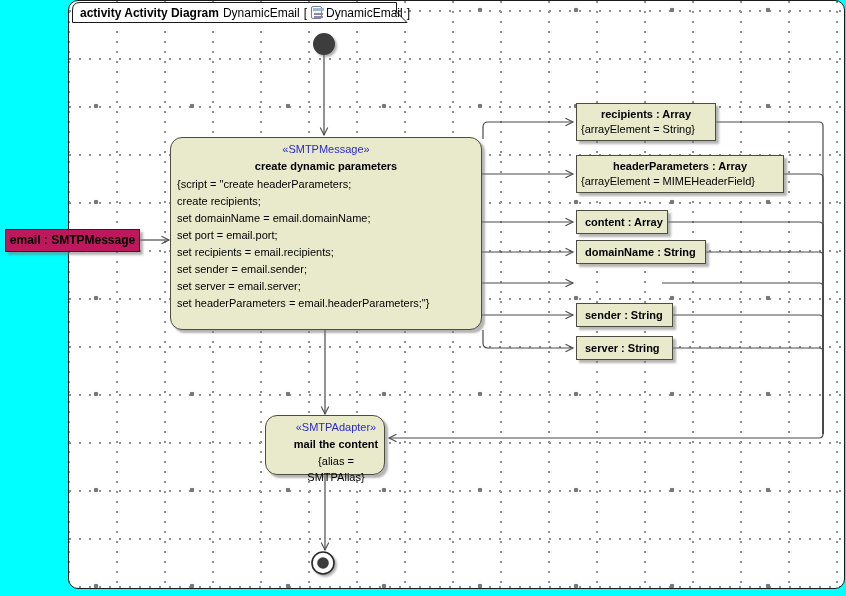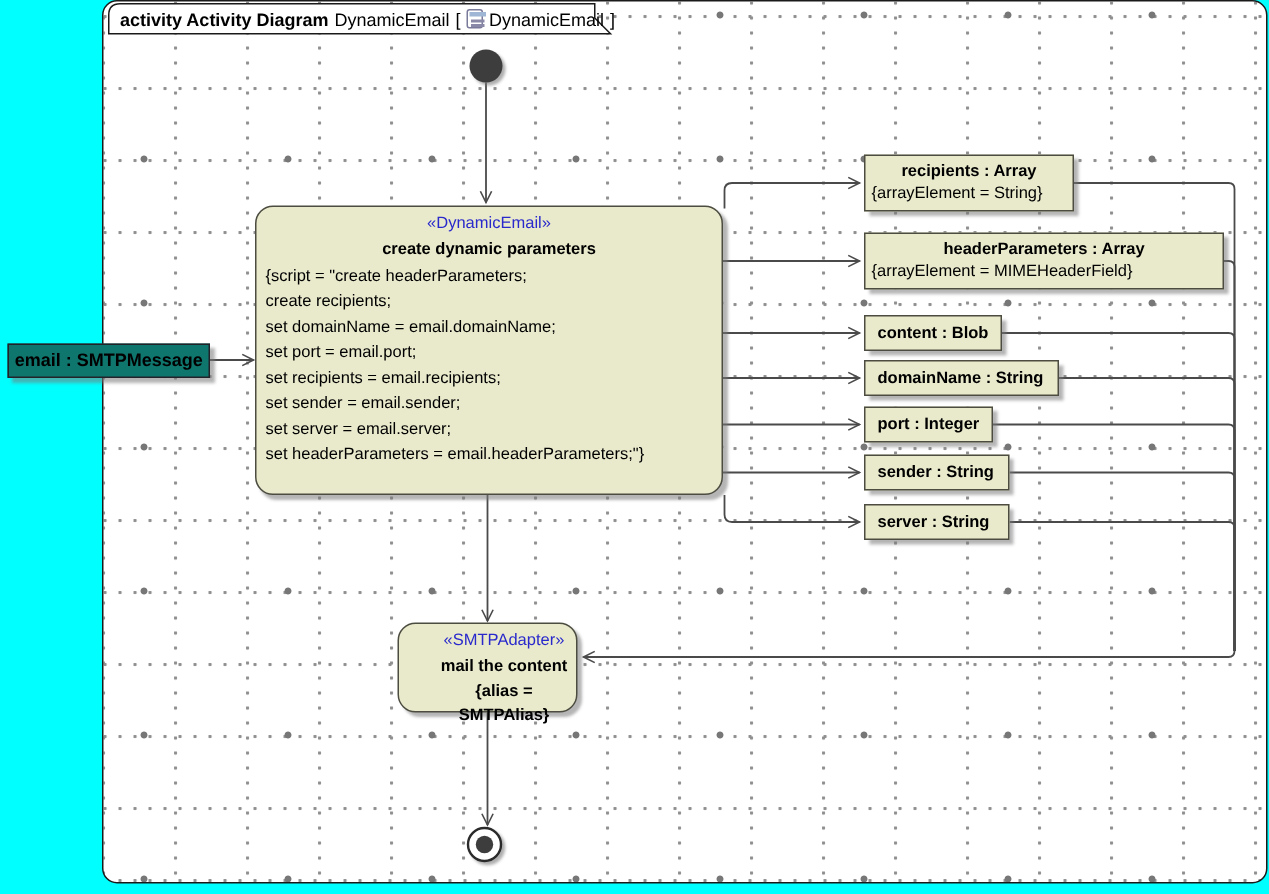--- a/index.html
+++ b/index.html
@@ -54,28 +54,28 @@
   .script div { line-height: 17px; white-space: nowrap; }
 
   .pin { padding-top: 3px; }
   .pin .pin-title { font-weight: 700; line-height: 15px; }
   .pin.two .pin-title { text-align: center; }
   .pin.one .pin-title { text-align: left; padding-left: 8px; line-height: 17px; }
   .pin .pin-sub { line-height: 15px; padding-left: 4px; white-space: nowrap; }
 
   .obj {
     position: absolute;
-    background: #0f766e;
+    background: #be185d;
     border: 1px solid #22222a;
     box-shadow: 3px 3px 2px rgba(120,120,120,0.55);
     font-weight: 700; font-size: 12px; text-align: center;
   }
 
   .smtp { text-align: center; padding-left: 22px; }
-  .smtp .constraint { line-height: 16px; font-weight: bold; }
+  .smtp .constraint { line-height: 16px; }
 </style>
 </head>
 <body>
 
 <div id="stage">
 
   <div class="frame"></div>
 
   <svg class="edges" viewBox="0 0 846 596">
     <defs>
@@ -126,21 +126,21 @@
   <div class="tab-text">
     <span class="bold">activity Activity Diagram</span>
     <span>DynamicEmail</span>
     <span>[</span>
     <span class="dg-icon"></span>
     <span>DynamicEmail</span>
     <span>]</span>
   </div>
 
   <div class="node rounded" style="left:170px; top:137px; width:312px; height:193px;">
-    <div class="stereo">«DynamicEmail»</div>
+    <div class="stereo">«SMTPMessage»</div>
     <div class="node-title">create dynamic parameters</div>
     <div class="script">
       <div>{script = "create headerParameters;</div>
       <div>create recipients;</div>
       <div>set domainName = email.domainName;</div>
       <div>set port = email.port;</div>
       <div>set recipients = email.recipients;</div>
       <div>set sender = email.sender;</div>
       <div>set server = email.server;</div>
       <div>set headerParameters = email.headerParameters;"}</div>
@@ -149,36 +149,33 @@
 
   <div class="obj" style="left:5px; top:229px; width:135px; height:23px; line-height:21px;">
     <span>email : SMTPMessage</span>
   </div>
 
   <div class="node pin two" style="left:576px; top:103px; width:140px; height:38px;">
     <div class="pin-title">recipients : Array</div>
     <div class="pin-sub">{arrayElement = String}</div>
   </div>
 
-  <div class="node pin two" style="left:576px; top:155px; width:240px; height:38px;">
+  <div class="node pin two" style="left:576px; top:155px; width:208px; height:38px;">
     <div class="pin-title">headerParameters : Array</div>
     <div class="pin-sub">{arrayElement = MIMEHeaderField}</div>
   </div>
 
   <div class="node pin one" style="left:576px; top:210px; width:92px; height:24px;">
-    <div class="pin-title">content : Blob</div>
+    <div class="pin-title">content : Array</div>
   </div>
 
   <div class="node pin one" style="left:576px; top:240px; width:130px; height:24px;">
     <div class="pin-title">domainName : String</div>
   </div>
 
-  <div class="node pin one" style="left:576px; top:271px; width:86px; height:24px;">
-    <div class="pin-title">port : Integer</div>
-  </div>
 
   <div class="node pin one" style="left:576px; top:336px; width:97px; height:24px;">
     <div class="pin-title">server : String</div>
   </div>
 
   <div class="node pin one" style="left:576px; top:303px; width:97px; height:24px;">
     <div class="pin-title">sender : String</div>
   </div>
 
   <div class="node rounded smtp" style="left:265px; top:415px; width:120px; height:60px;">

